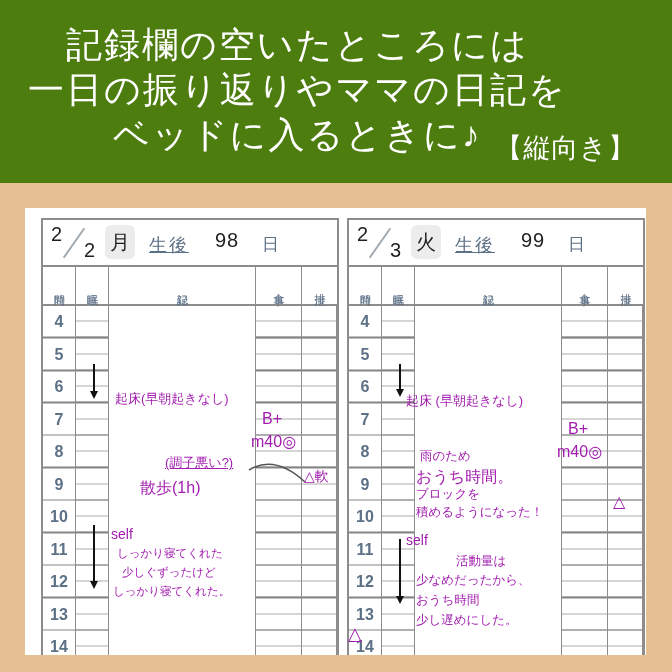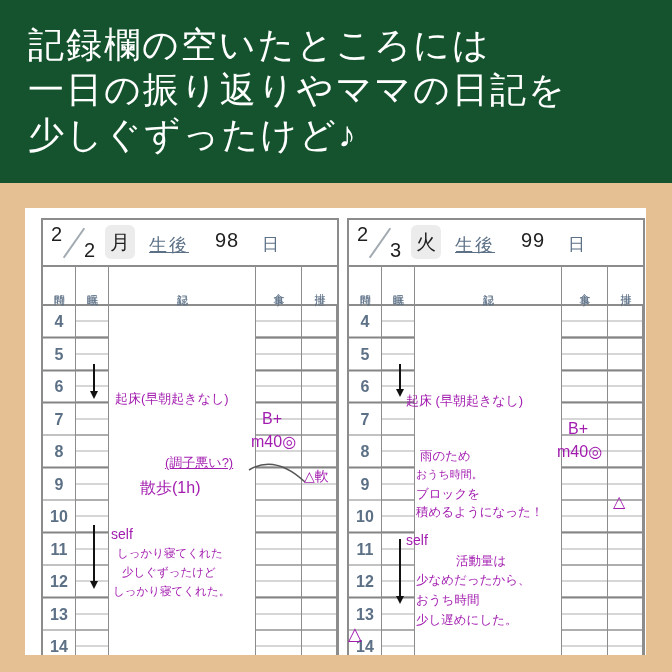--- a/index.html
+++ b/index.html
@@ -1,20 +1,20 @@
 <!DOCTYPE html>
 <html><head>
 <meta charset="utf-8">
 <style>
   * { margin:0; padding:0; box-sizing:border-box; }
   html,body { width:672px; height:672px; }
   body { position:relative; font-family:"Liberation Sans","DejaVu Sans",sans-serif; overflow:hidden; background:#e5c092; }
 
   
-  .banner { position:absolute; left:0; top:0; width:672px; height:183px; background:#14532d; }
+  .banner { position:absolute; left:0; top:0; width:672px; height:183px; background:#4d7c0f;text-align:center; }
   .banner-lines { position:absolute; left:28px; top:22px; color:#ffffff; font-size:36px; line-height:45px; letter-spacing:2px; font-weight:500; }
   .orientation { position:absolute; right:36px; top:130px; color:#ffffff; font-size:27px; letter-spacing:1px; }
 
   
   .frame { position:absolute; left:0; top:183px; width:672px; height:489px; background:#e5c092; }
   .panel { position:absolute; left:25px; top:25px; width:621px; height:447px; background:#ffffff; overflow:hidden; }
 
   
   .daytable { position:absolute; top:10px; width:298px; height:470px; border:2px solid #8c8c8c; background:#fff; }
   .daytable.left  { left:16px; }
@@ -61,41 +61,42 @@
   .l-diary0{ left:74px;  top:240px; font-size:11.5px; }
   .l-diary1{ left:79px;  top:259px; font-size:11.5px; }
   .l-diary2{ left:70px;  top:278px; font-size:11.5px; }
 
   
   .r-arrow-wake { left:50px; top:58px; height:26px; }
   .r-wake  { left:57px;  top:86px;  font-size:13px; }
   .r-meal1 { left:219px; top:114px; font-size:16px; }
   .r-meal2 { left:208px; top:136px; font-size:16px; }
   .r-note0 { left:71px;  top:142px; font-size:12.5px; }
-  .r-note1 { left:67px;  top:161px; font-size:11px; }
+  .r-note1 { left:67px;  top:161px; font-size:16px; }
   .r-note2 { left:67px;  top:180px; font-size:12.5px; }
   .r-note3 { left:67px;  top:198px; font-size:12.5px; }
   .r-excr1 { left:264px; top:186px; font-size:16px; }
   .r-arrow-nap { left:50px; top:233px; height:58px; }
   .r-self  { left:57px;  top:226px; font-size:14px; }
   .r-diary0{ left:67px;  top:247px; font-size:12.5px;padding-left:40px; }
   .r-diary1{ left:67px;  top:266px; font-size:12.5px; }
   .r-diary2{ left:67px;  top:286px; font-size:12.5px; }
   .r-diary3{ left:67px;  top:306px; font-size:12.5px; }
   .r-timemark { left:-1px; top:317px; font-size:18px; font-weight:bold; }
 </style>
 </head>
 <body>
 
 <div class="banner">
   <div class="banner-lines">
     <div>記録欄の空いたところには</div>
     <div>一日の振り返りやママの日記を</div>
-    <div>少しぐずったけど♪</div>
+    <div>ベッドに入るときに♪</div>
   </div>
+  <div class="orientation">【縦向き】</div>
 </div>
 
 <div class="frame">
   <div class="panel">
 
     <section class="daytable left">
       <div class="thead">
         <span class="hw hw-month">2</span>
         <span class="date-slash"></span>
         <span class="hw hw-day">2</span>

